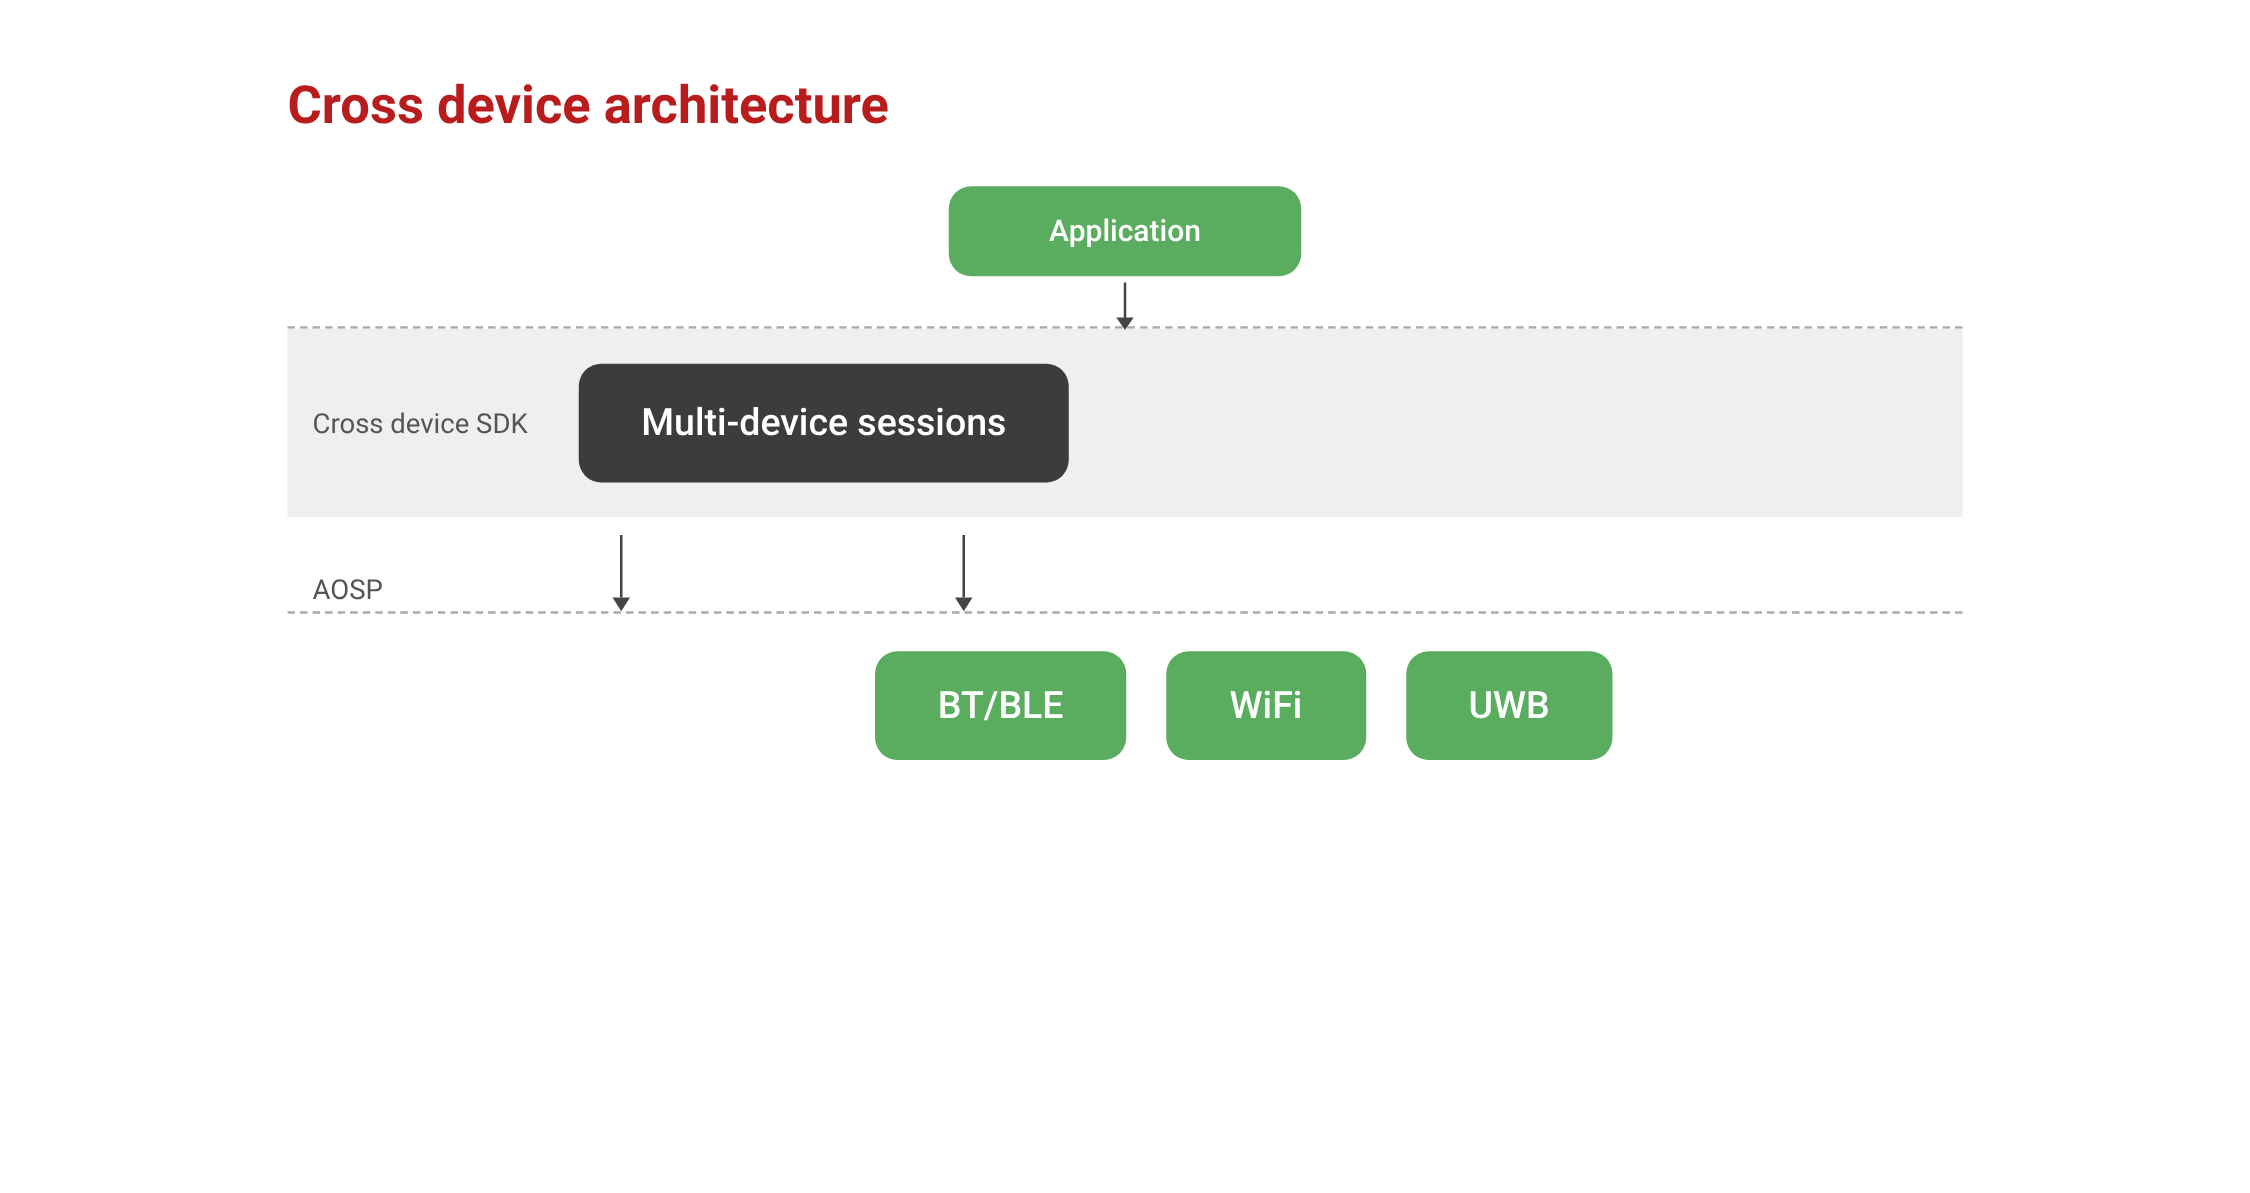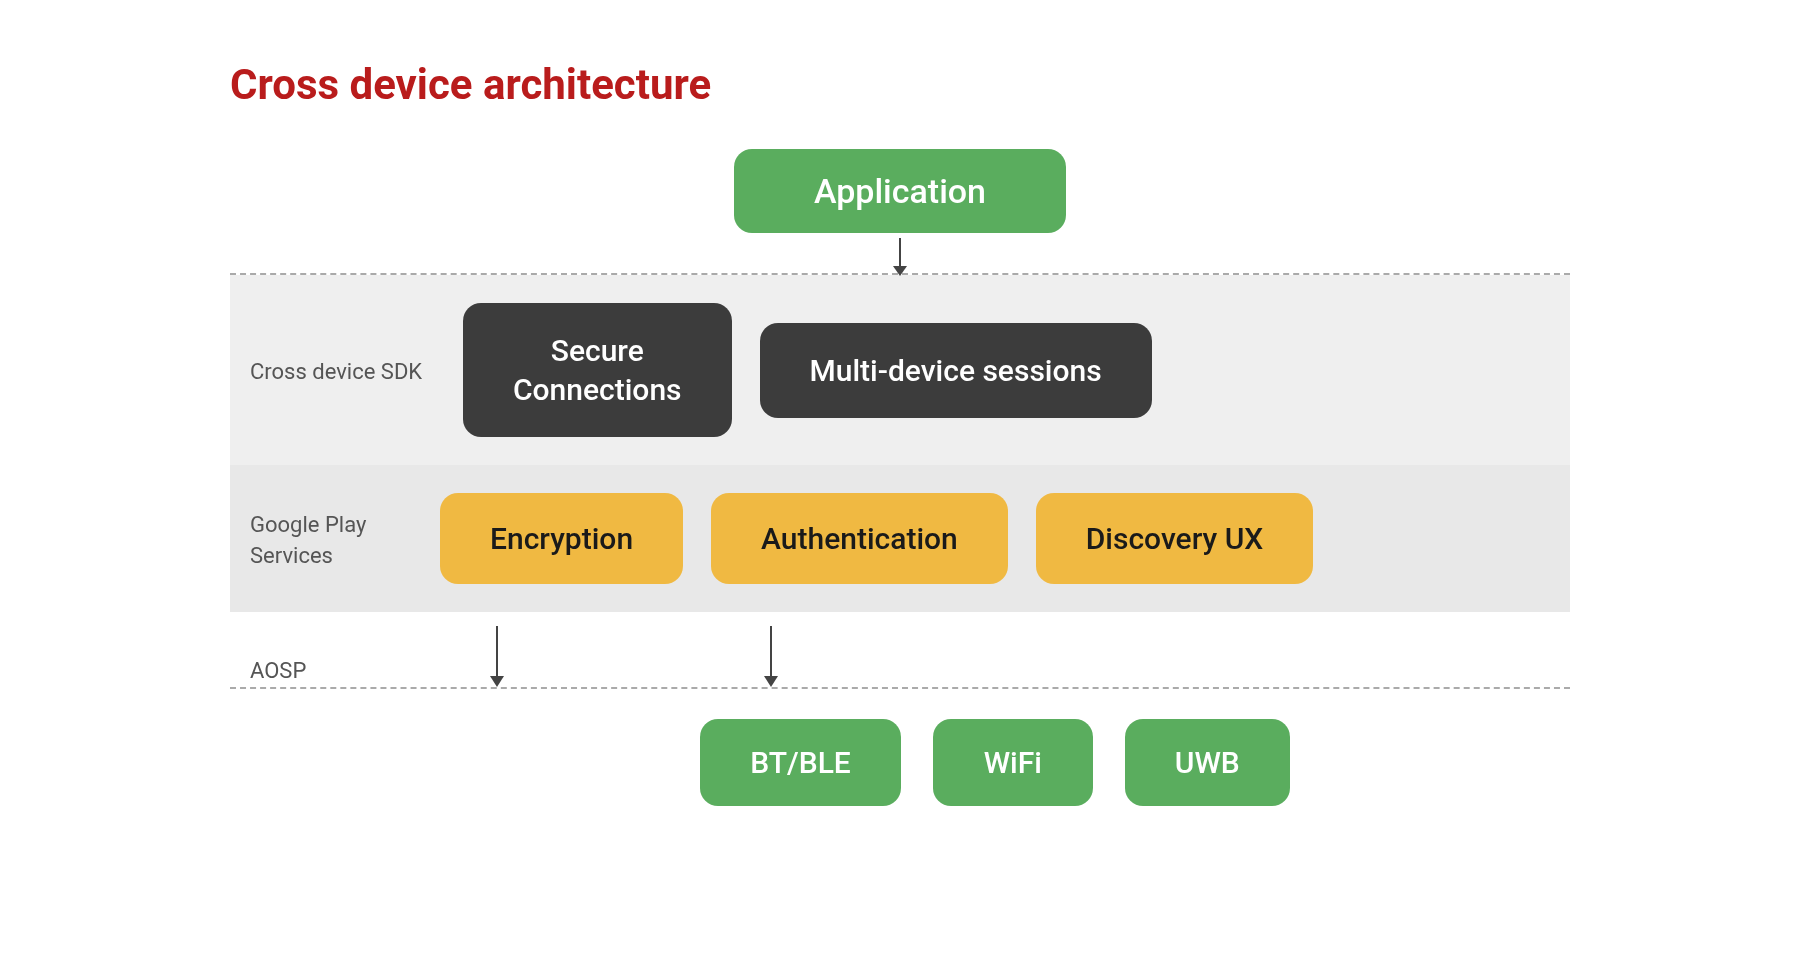--- a/index.html
+++ b/index.html
@@ -34,21 +34,21 @@
       margin-bottom: 0;
       position: relative;
       z-index: 2;
     }
 
     .app-box {
       background: #5aad5e;
       border-radius: 18px;
       padding: 22px 80px;
       color: #ffffff;
-      font-size: 34px;
+      font-size: 24px;
       font-weight: 500;
     }
 
     
     .arrow-down {
       display: flex;
       justify-content: center;
       align-items: center;
       height: 40px;
       position: relative;
@@ -212,33 +212,24 @@
 
     <div class="arrow-down">
       <div class="arrow-line"></div>
     </div>
 
     <div class="dashed-line"></div>
 
     <div class="sdk-row">
       <div class="row-label">Cross device SDK</div>
       <div class="row-boxes">
-        <div class="dark-box">Secure<br>Connections</div>
         <div class="dark-box">Multi-device sessions</div>
       </div>
     </div>
 
-    <div class="gps-row">
-      <div class="row-label">Google Play<br>Services</div>
-      <div class="row-boxes">
-        <div class="yellow-box">Encryption</div>
-        <div class="yellow-box">Authentication</div>
-        <div class="yellow-box">Discovery UX</div>
-      </div>
-    </div>
 
     <div class="aosp-row">
       <div class="row-label">AOSP</div>
       <div class="dual-arrows">
         <div class="single-arrow">
           <div class="sa-line"></div>
           <div class="sa-head"></div>
         </div>
         <div class="single-arrow">
           <div class="sa-line"></div>

